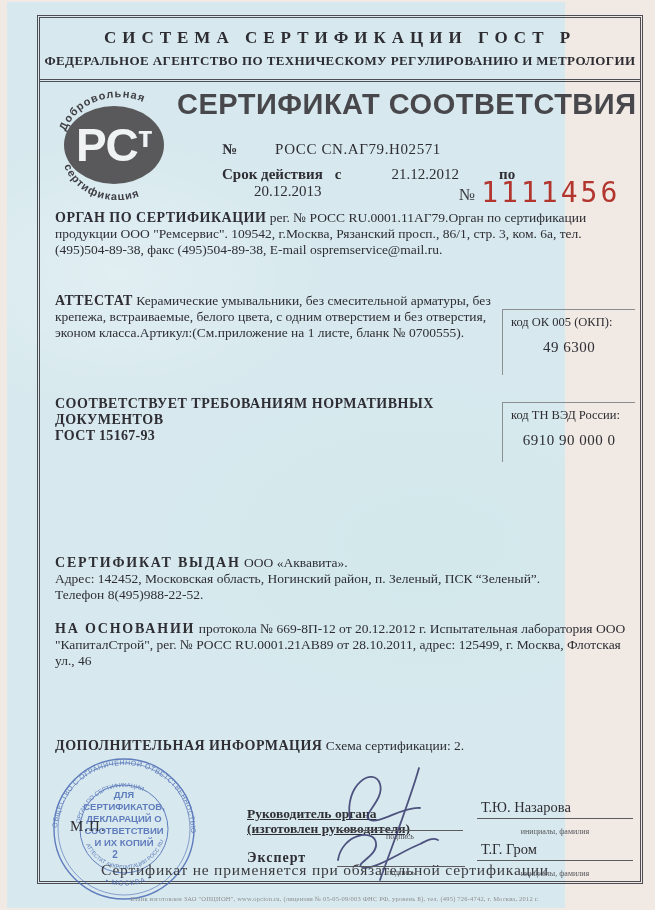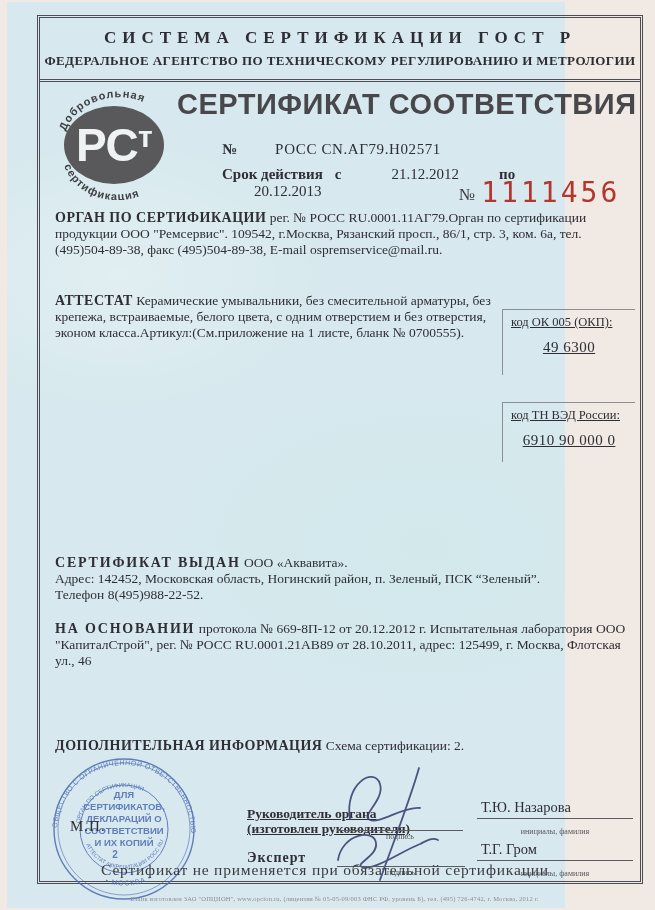--- a/index.html
+++ b/index.html
@@ -31,21 +31,21 @@
   .validity span { display:inline-block; }
   .validity .b { font-weight:bold; }
   .validity .g1{ margin-left:12px; } .validity .g2{ margin-left:50px; }
   .validity .g3{ margin-left:40px; } .validity .g4{ margin-left:32px; }
   .blank-num { left:452px; top:174px; font-size:17px; }
   .blank-num .no { color:#3a3a40; margin-right:6px; }
   .blank-num .digits { font-family:"DejaVu Sans Mono",monospace; font-size:28px; letter-spacing:3px; color:#b2352e; vertical-align:-2px; }
   .sec { font-size:13.5px; line-height:16px; }
   .sec .lbl { font-weight:bold; font-size:14px; letter-spacing:.5px; }
   .sec .lbl.wide { letter-spacing:1.8px; }
-  .codebox { border-left:1px solid #8b8f92; border-top:1px solid #8b8f92; padding:5px 8px;text-decoration:underline; }
+  .codebox { border-left:1px solid #8b8f92; border-top:1px solid #8b8f92; padding:5px 8px; }
   .codebox .cb-label { font-size:12.5px; }
   .codebox .cb-value { text-align:center; font-size:15px; margin-top:9px; letter-spacing:.5px; }
   .roles { left:240px; top:804px; font-size:13.5px; font-weight:bold; line-height:15px; }
   .roles div { text-decoration:underline; }
   .expert-lbl { left:240px; top:848px; font-size:14px; font-weight:bold; letter-spacing:1px; }
   .sig-line { border-top:1px solid #5c5c60; text-align:center; font-size:8px; color:#55555a; padding-top:1px; }
   .name-field { font-size:14.5px; }
   .name-field .nm { display:block; padding-left:4px; }
   .name-field .rule { border-top:1px solid #5c5c60; text-align:center; font-size:8px; color:#55555a; padding-top:8px; margin-top:2px; }
   .mp { left:63px; top:816px; font-size:15px; letter-spacing:1px; color:#2e2e34; z-index:5; }
@@ -105,20 +105,24 @@
     <div class="abs sec" style="left:48px; top:291px; width:452px;">
       <span class="lbl">АТТЕСТАТ</span>
       <span>Керамические умывальники, без смесительной арматуры, без крепежа, встраиваемые, белого цвета, с одним отверстием и без отверстия, эконом класса.Артикул:(См.приложение на 1 листе, бланк № 0700555).</span>
     </div>
 
     <div class="abs codebox" style="left:495px; top:307px; width:133px; height:66px;">
       <div class="cb-label">код ОК 005 (ОКП):</div>
       <div class="cb-value">49 6300</div>
     </div>
 
+    <div class="abs sec" style="left:48px; top:394px; width:440px;">
+      <div class="lbl">СООТВЕТСТВУЕТ ТРЕБОВАНИЯМ НОРМАТИВНЫХ ДОКУМЕНТОВ</div>
+      <div class="lbl" style="letter-spacing:.3px;">ГОСТ 15167-93</div>
+    </div>
 
     <div class="abs codebox" style="left:495px; top:400px; width:133px; height:60px;">
       <div class="cb-label">код ТН ВЭД России:</div>
       <div class="cb-value">6910 90 000 0</div>
     </div>
 
 
     <div class="abs sec" style="left:48px; top:553px; width:586px;">
       <span class="lbl wide">СЕРТИФИКАТ ВЫДАН</span>
       <span>ООО «Аквавита».</span>

